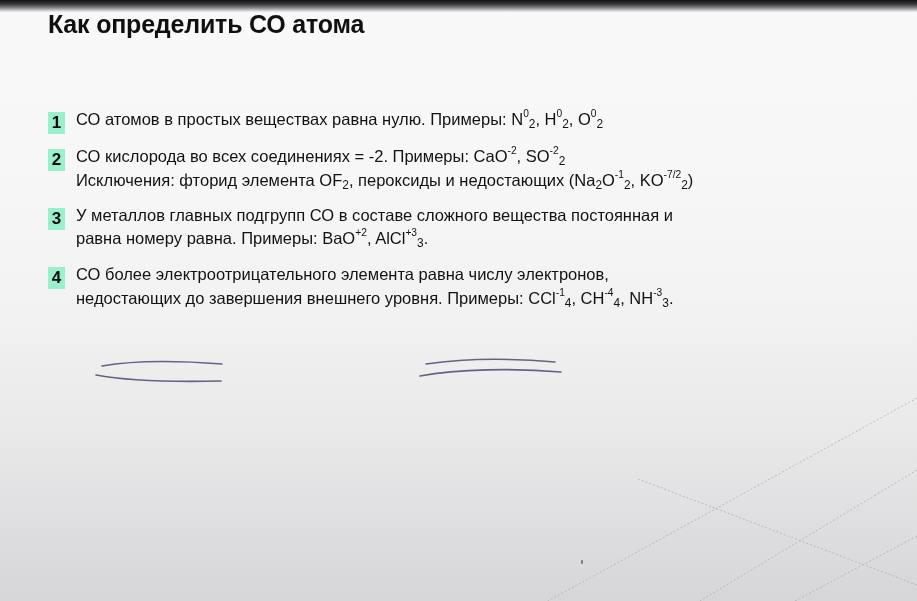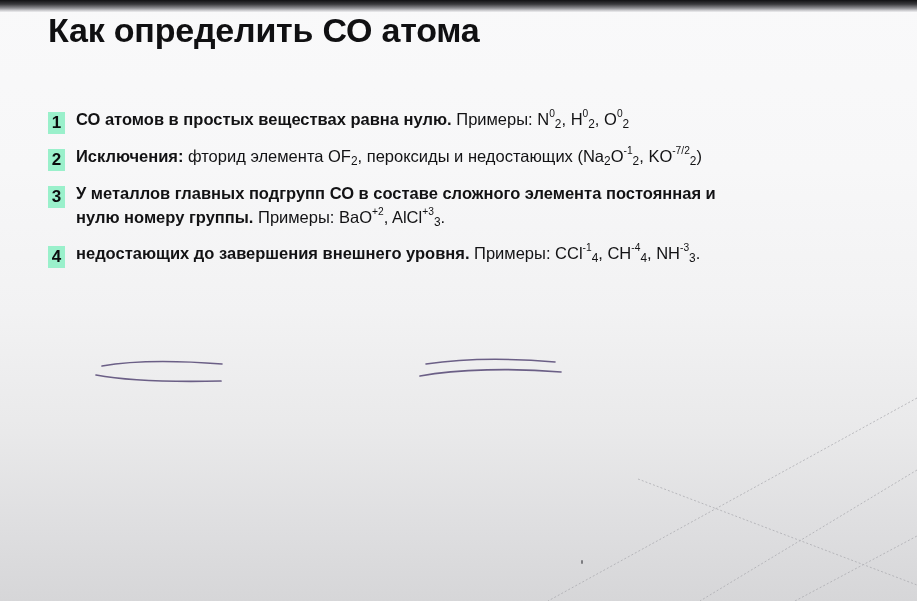--- a/index.html
+++ b/index.html
@@ -19,35 +19,35 @@
   }
   
   .grid{position:absolute;left:0;top:0;width:917px;height:601px;pointer-events:none;}
   .dot{
     position:absolute;left:581px;top:560px;width:2px;height:4px;
     background:#6b6b70;border-radius:1px;opacity:.85;
   }
 
   .title{
     position:absolute;left:48px;top:8px;width:820px;
-    font-size:34px;font-weight:bold;line-height:1.32;
+    font-size:25px;font-weight:bold;line-height:1.32;
     color:#101012;letter-spacing:-0.2px;
   }
 
   .list{position:absolute;left:48px;top:108px;width:860px;}
   .item{position:relative;display:flex;align-items:flex-start;margin-bottom:11px;}
   .item.gap3{margin-bottom:12px;}
   .badge{
     flex:0 0 auto;width:17px;height:22px;margin-top:4px;margin-right:11px;
     background:#9af0cb;color:#0c0c0e;
     font-size:17px;font-weight:bold;line-height:22px;text-align:center;
   }
   .body{flex:1 1 auto;font-size:16.5px;line-height:1.44;color:#121214;}
   .ln{white-space:nowrap;}
-  .b{font-weight:bold;}
+  .b{font-weight:normal;}
   .r{font-weight:normal;}
   sub{font-size:.72em;vertical-align:-0.22em;line-height:0;}
   .ox{
     position:relative;font-size:.62em;font-weight:normal;
     vertical-align:0.78em;line-height:0;letter-spacing:0;
   }
 
   
   .stroke{position:absolute;pointer-events:none;}
 </style>
@@ -80,40 +80,46 @@
         <div class="ln">
           <span class="b">СО атомов в простых веществах равна нулю.</span><span class="r"> Примеры: </span><span class="r"><span>N</span><span class="ox">0</span><sub>2</sub></span><span class="r">, </span><span class="r"><span>H</span><span class="ox">0</span><sub>2</sub></span><span class="r">, </span><span class="r"><span>O</span><span class="ox">0</span><sub>2</sub></span>
         </div>
       </div>
     </div>
 
     <div class="item">
       <div class="badge">2</div>
       <div class="body">
         <div class="ln">
+          <span class="b">СО кислорода во всех соединениях = -2.</span><span class="r"> Примеры: </span><span class="r"><span>CaO</span><span class="ox">-2</span></span><span class="r">, </span><span class="r"><span>SO</span><span class="ox">-2</span><sub>2</sub></span>
+        </div>
+        <div class="ln">
           <span class="b">Исключения:</span><span class="r"> фторид элемента OF</span><sub class="r">2</sub><span class="r">, пероксиды и недостающих (</span><span class="r"><span>Na</span><sub>2</sub><span>O</span><span class="ox">-1</span><sub>2</sub></span><span class="r">, </span><span class="r"><span>KO</span><span class="ox">-7/2</span><sub>2</sub></span><span class="r">)</span>
         </div>
       </div>
     </div>
 
     <div class="item gap3">
       <div class="badge">3</div>
       <div class="body">
         <div class="ln">
-          <span class="b">У металлов главных подгрупп СО в составе сложного элемента постоянная и</span>
+          <span class="b">У металлов главных подгрупп СО в составе сложного вещества постоянная и</span>
         </div>
         <div class="ln">
-          <span class="b">нулю номеру группы.</span><span class="r"> Примеры: </span><span class="r"><span>BaO</span><span class="ox">+2</span></span><span class="r">, </span><span class="r"><span>AlCl</span><span class="ox">+3</span><sub>3</sub></span><span class="r">.</span>
+          <span class="b">равна номеру равна.</span><span class="r"> Примеры: </span><span class="r"><span>BaO</span><span class="ox">+2</span></span><span class="r">, </span><span class="r"><span>AlCl</span><span class="ox">+3</span><sub>3</sub></span><span class="r">.</span>
         </div>
       </div>
     </div>
 
     <div class="item">
       <div class="badge">4</div>
       <div class="body">
+        <div class="ln">
+          <span class="b">СО более электроотрицательного элемента равна числу электронов,</span>
+        </div>
         <div class="ln">
           <span class="b">недостающих до завершения внешнего уровня.</span><span class="r"> Примеры: </span><span class="r"><span>CCl</span><span class="ox">-1</span><sub>4</sub></span><span class="r">, </span><span class="r"><span>CH</span><span class="ox">-4</span><sub>4</sub></span><span class="r">, </span><span class="r"><span>NH</span><span class="ox">-3</span><sub>3</sub></span><span class="r">.</span>
         </div>
       </div>
     </div>
 
   </div>
 
   <svg class="stroke" style="left:100px;top:358px;" width="125" height="12" viewBox="0 0 125 12">
     <path d="M2 8 C30 3, 70 2, 122 6" stroke="#6b5f86" stroke-width="1.6" fill="none" stroke-linecap="round"></path>

